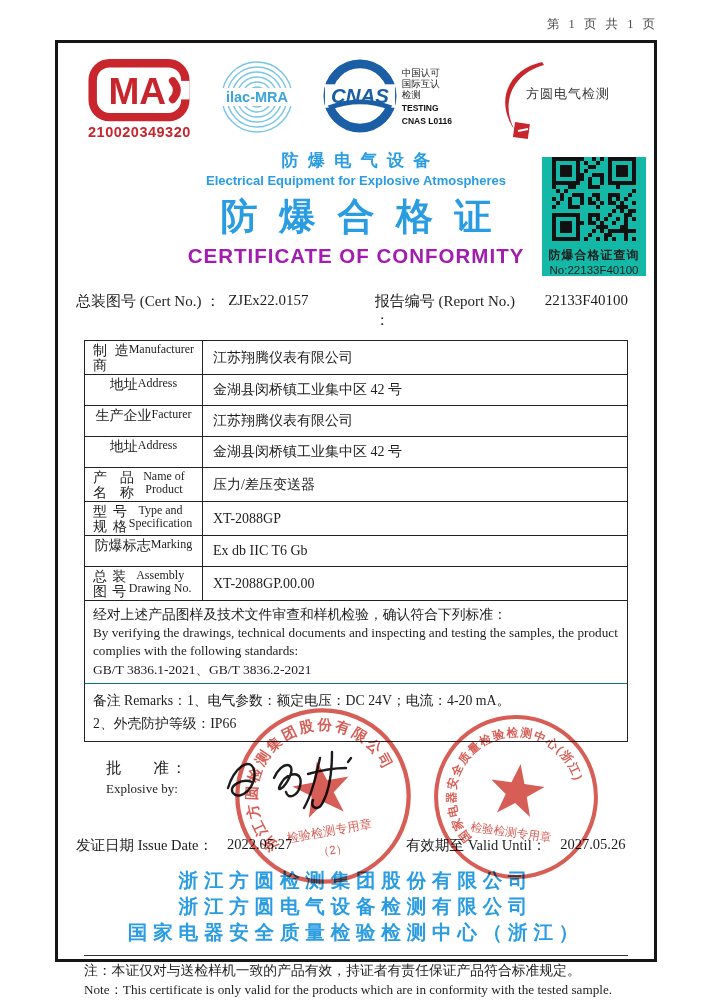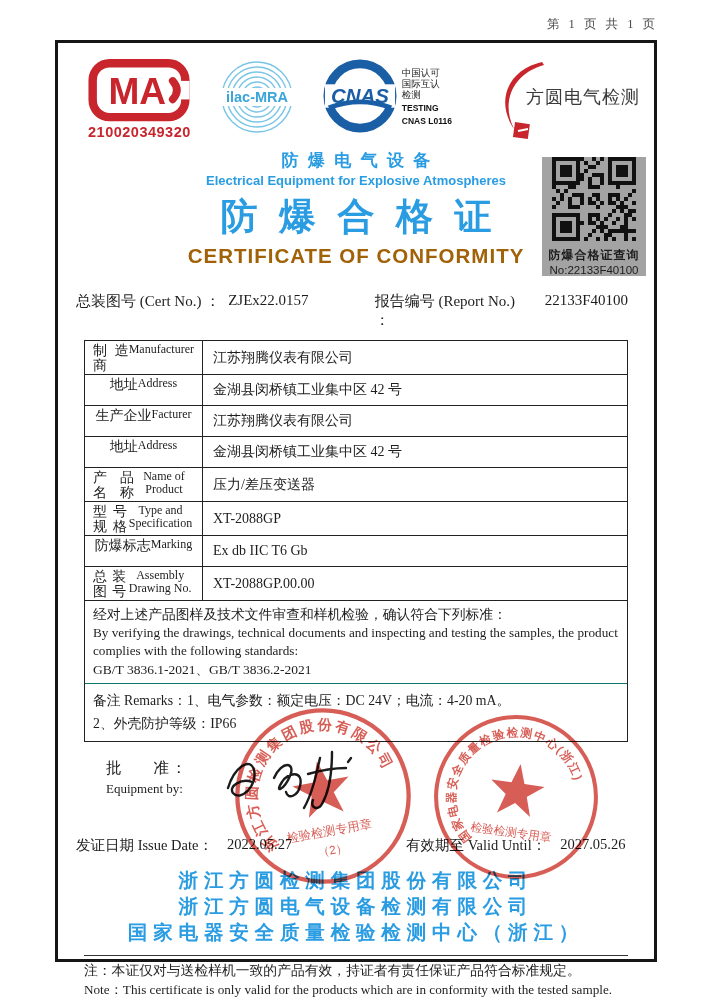--- a/index.html
+++ b/index.html
@@ -23,31 +23,31 @@
 
   
   .logos-row { display:flex; align-items:flex-start; gap:28px; margin-top:16px; height:88px; }
   .cma-block { display:flex; flex-direction:column; align-items:center; margin-left:4px; }
   .cma-number { color:#c9252c; font-weight:bold; font-size:14.5px; font-family:"Liberation Sans",sans-serif; letter-spacing:.5px; margin-top:1px; }
   .cnas-group { display:flex; align-items:center; gap:5px; }
   .cnas-side { font-family:"Liberation Sans",sans-serif; }
   .cnas-side .cn { font-size:9.5px; line-height:11px; color:#222; }
   .cnas-side .sub { font-size:8.5px; font-weight:bold; color:#111; line-height:10px; margin-top:3px; }
   .fy-group { display:flex; align-items:center; margin-left:8px; position:relative; }
-  .fy-label { position:absolute; left:38px; top:26px; font-size:18px; color:#3a3a3a; letter-spacing:1px; white-space:nowrap; }
+  .fy-label { position:absolute; left:38px; top:26px; font-size:13px; color:#3a3a3a; letter-spacing:1px; white-space:nowrap; }
 
   
   .titles { text-align:center; margin-top:2px; font-family:"Liberation Sans",sans-serif; }
   .t-cn-sub { color:#2a9ce2; font-size:17px; font-weight:bold; letter-spacing:.55em; text-indent:.55em; }
   .t-en-sub { color:#2a9ce2; font-size:13px; font-weight:bold; margin-top:1px; }
   .t-cn-main { color:#2a9ce2; font-size:37px; font-weight:bold; letter-spacing:.58em; text-indent:.58em; margin-top:4px; }
-  .t-en-main { color:#a16207; font-size:20.5px; font-weight:bold; letter-spacing:1px; margin-top:2px; }
-
-  
-  .qr-block { position:absolute; right:8px; top:98px; width:104px; text-align:center; background:#a3a3a3; }
+  .t-en-main { color:#a21caf; font-size:20.5px; font-weight:bold; letter-spacing:1px; margin-top:2px; }
+
+  
+  .qr-block { position:absolute; right:8px; top:98px; width:104px; text-align:center; background:#14b8a6; }
   .qr-box { width:84px; height:84px; margin:0 auto; }
   .qr-caption { font-size:12px; font-weight:bold; letter-spacing:1px; margin-top:2px; }
   .qr-number { font-size:11.5px; margin-top:0px; font-family:"Liberation Sans",sans-serif; }
 
   
   .cert-row { display:flex; margin-top:24px; font-size:15px; margin-left:-8px; }
   .cert-left { display:flex; gap:8px; width:300px; }
   .cert-right { display:flex; gap:12px; }
 
   
@@ -457,21 +457,21 @@
       <div class="remarks">
         <div>备注 Remarks：1、电气参数：额定电压：DC 24V；电流：4-20 mA。</div>
         <div>2、外壳防护等级：IP66</div>
       </div>
     </div>
 
     <div class="approval-row">
       <div class="appr-cn">
         <span>批</span><span class="gap"></span><span>准：</span>
       </div>
-      <div class="appr-en">Equipment by:</div>
+      <div class="appr-en">Explosive by:</div>
       <svg class="signature" viewBox="0 0 170 78">
         <g fill="none" stroke="#1c1c1c" stroke-width="2.4" stroke-linecap="round">
           <path d="M12 44 C 18 24, 34 12, 38 26 C 42 42, 24 58, 17 49 C 12 42, 26 34, 36 38"></path>
           <path d="M58 34 C 66 16, 80 18, 74 32 C 68 46, 58 50, 66 38 C 72 28, 88 26, 84 42 C 82 52, 72 56, 70 48"></path>
           <path d="M104 14 C 100 32, 96 50, 88 64"></path>
           <path d="M92 30 C 106 26, 120 24, 130 24"></path>
           <path d="M116 8 C 116 26, 114 46, 106 60 C 102 67, 94 64, 97 56"></path>
           <path d="M132 18 l 3 -4"></path>
         </g>
       </svg>

